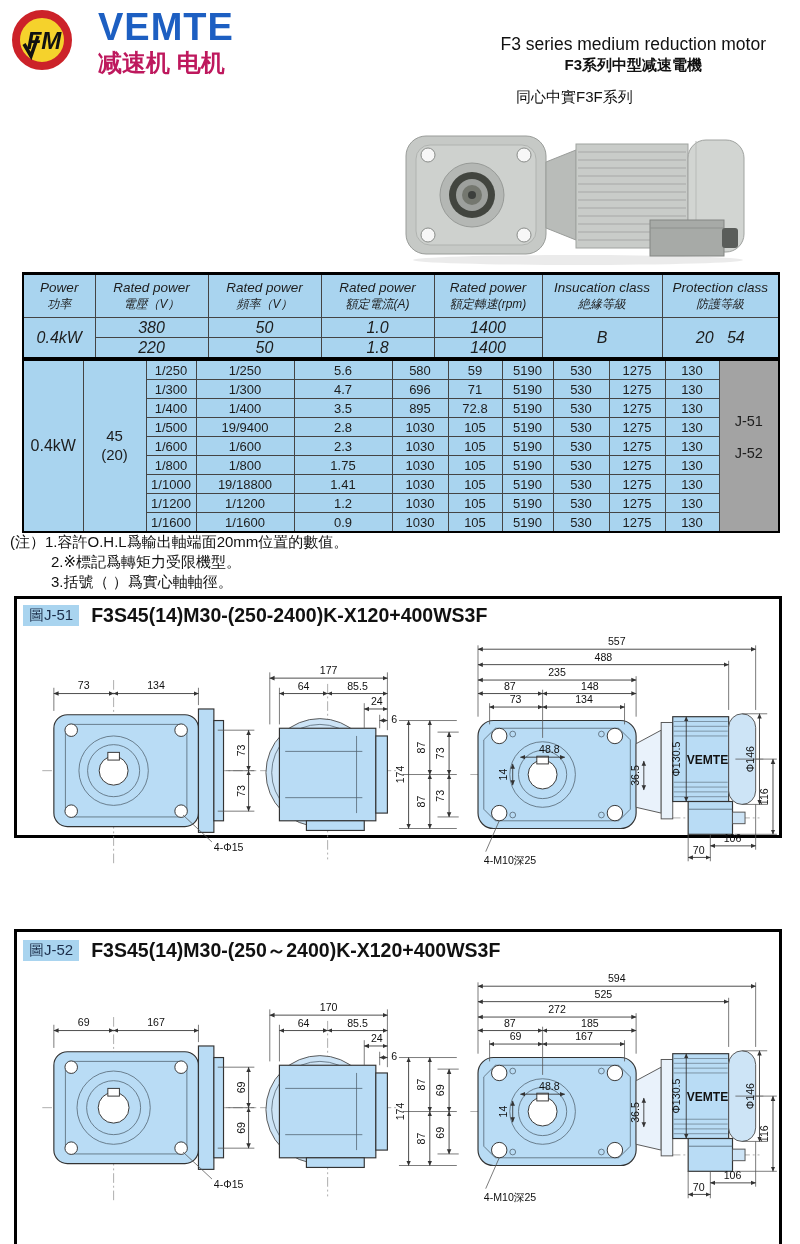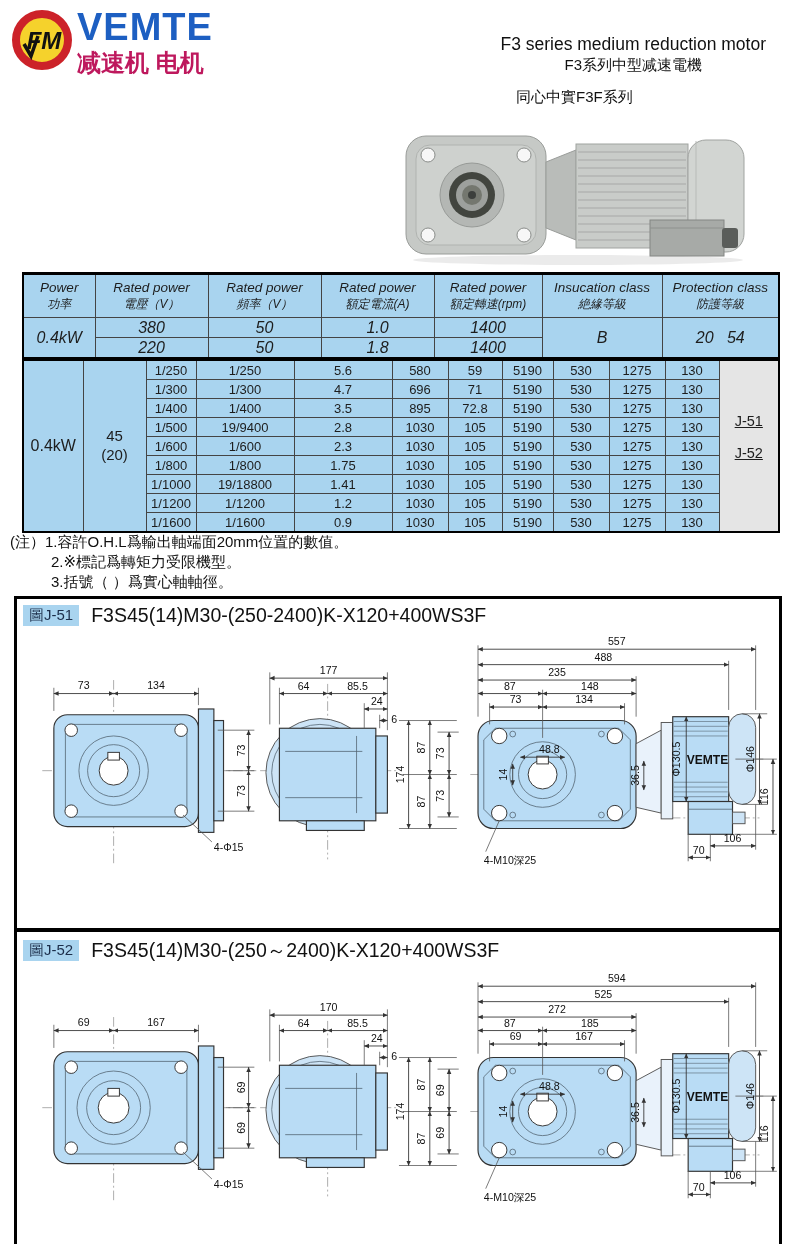--- a/index.html
+++ b/index.html
@@ -1,56 +1,56 @@
 <!DOCTYPE html>
 <html><head>
 <meta charset="utf-8">
 <style>
   html,body{margin:0;padding:0;background:#fff;}
   .page{position:relative;width:800px;height:1244px;background:#fff;overflow:hidden;
         font-family:"Liberation Sans","DejaVu Sans",sans-serif;color:#111;}
   
-  .logo{position:absolute;left:10px;top:8px;display:flex;align-items:flex-start;gap:3px;}
+  .logo{position:absolute;left:10px;top:8px;display:flex;align-items:flex-start;gap:24px;}
   .logo-textcol{display:flex;flex-direction:column;line-height:1.05;}
   .logo-name{font-size:38px;font-weight:bold;color:#1d5fc2;letter-spacing:1px;}
   .logo-sub{font-size:24px;font-weight:bold;color:#be185d;margin-top:2px;}
   .titles{position:absolute;right:34px;top:34px;text-align:center;}
   .title-en{font-size:17.5px;}
-  .title-zh{font-size:15px;margin-top:1px;}
+  .title-zh{font-size:15px;margin-top:1px;font-weight:bold;}
   .series{position:absolute;left:516px;top:88px;font-size:15px;}
   .photo{position:absolute;left:398px;top:124px;}
   
   .spec-wrap{position:absolute;left:22px;top:272px;width:756px;}
   table{border-collapse:collapse;table-layout:fixed;}
   .spec-upper,.spec-lower{width:756px;}
   .spec-upper{border:2px solid #000;border-top:3px solid #000;font-style:italic;}
   .spec-upper td{border:1px solid #444;background:#a9d4ef;text-align:center;vertical-align:middle;padding:0;color:#1d1d1d;}
   .hd td{height:42px;}
   .h-en{font-size:13.5px;}
   .h-zh{font-size:12px;margin-top:1px;}
   .spec-upper .val{font-size:16px;height:19px;}
   .big{font-size:19px;}
   .ws{white-space:pre;}
   .spec-lower{border:2px solid #000;border-top:2px solid #000;}
   .spec-lower td{border:1px solid #444;background:#a9d4ef;text-align:center;font-size:13px;height:18px;padding:0;color:#1d1d1d;}
   .spec-lower td.pw{font-size:16px;}
   .spec-lower td.shaft{font-size:15px;line-height:1.25;}
-  .spec-lower td.refcol{background:#e5e5e5;vertical-align:top;text-decoration:underline;}
+  .spec-lower td.refcol{background:#a3a3a3;vertical-align:top;}
   .ref-item{font-size:14.5px;margin-top:16px;}
   .ref-item:first-child{margin-top:52px;}
   
   .notes{position:absolute;left:10px;top:532px;font-size:15px;line-height:20px;}
   .notes .ind{padding-left:41px;}
   
   .figbox{position:absolute;left:14px;width:768px;border:3px solid #000;background:#fff;box-sizing:border-box;}
-  #figbox1{top:596px;height:335px;}
+  #figbox1{top:596px;height:242px;}
   #figbox2{top:929px;height:341px;}
   .fighead{display:flex;align-items:center;gap:12px;padding:5px 0 0 6px;}
   .figtag{background:#a9d4ef;padding:1px 6px;font-size:15px;color:#1c2e4a;}
-  .figmodel{font-weight:normal;font-size:19.5px;color:#111;}
+  .figmodel{font-weight:bold;font-size:19.5px;color:#111;}
   svg.drawing{display:block;margin-top:1px;}
   
   .outline{fill:#b9dcf5;stroke:#333;stroke-width:1.2;}
   .shade{fill:#cde4f6;stroke:#555;stroke-width:1;}
   .shade2{fill:#e9f2fb;stroke:#555;stroke-width:1;}
   .inner{fill:none;stroke:#51616e;stroke-width:.8;}
   .hole{fill:#fff;stroke:#333;stroke-width:1;}
   .fin{stroke:#51616e;stroke-width:.6;}
   .cl{stroke:#969696;stroke-width:.8;stroke-dasharray:10 3 2 3;fill:none;}
   .ext{stroke:#555;stroke-width:.8;}

